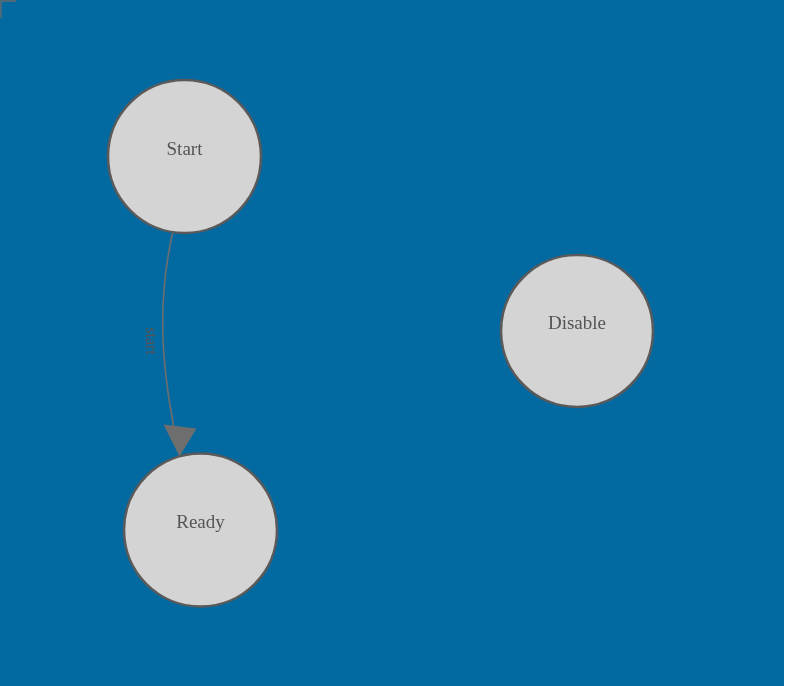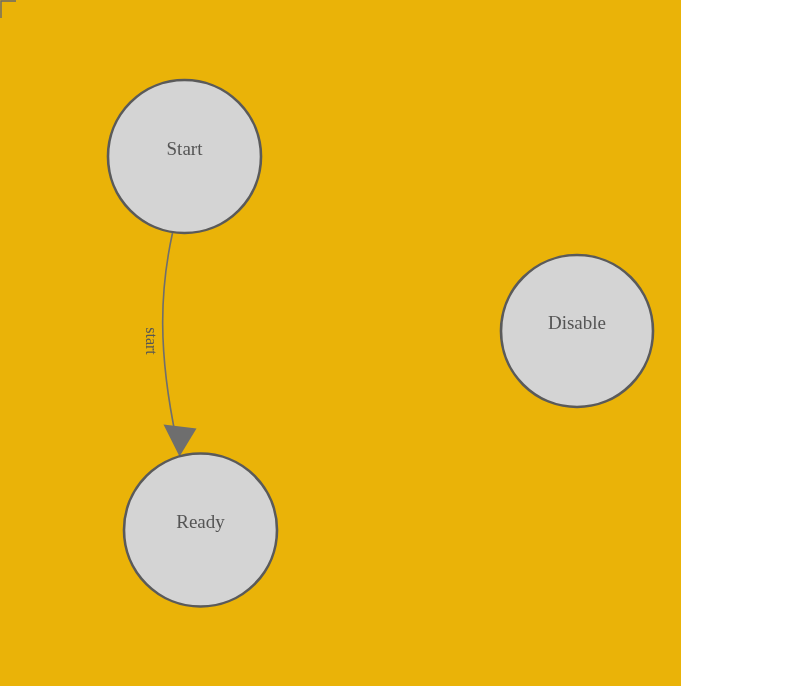--- a/index.html
+++ b/index.html
@@ -9,23 +9,23 @@
     background: #ffffff;
   }
   body {
     width: 799px;
     height: 686px;
     overflow: hidden;
     font-family: "Liberation Serif", "DejaVu Serif", serif;
   }
   #canvas {
     position: relative;
-    width: 681px;
+    width: 784px;
     height: 686px;
-    background: #eab308;
+    background: #0369a1;
   }
   #diagram-svg {
     position: absolute;
     top: 0;
     left: 0;
     width: 799px;
     height: 686px;
   }
   .node-circle {
     fill: #d4d4d4;

